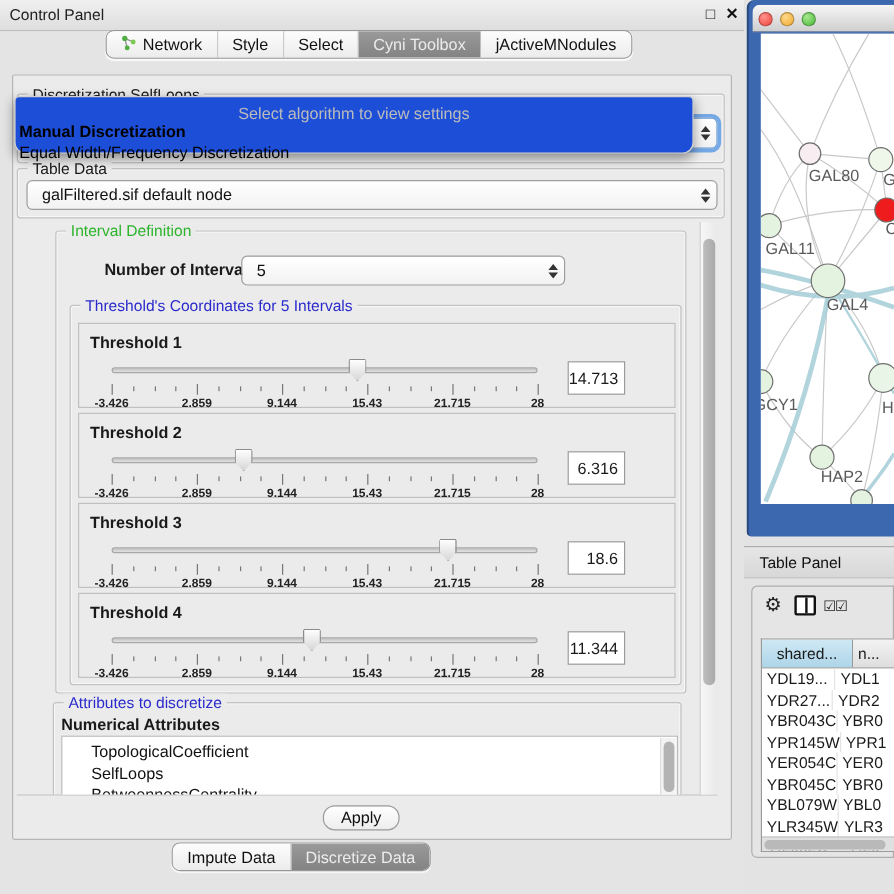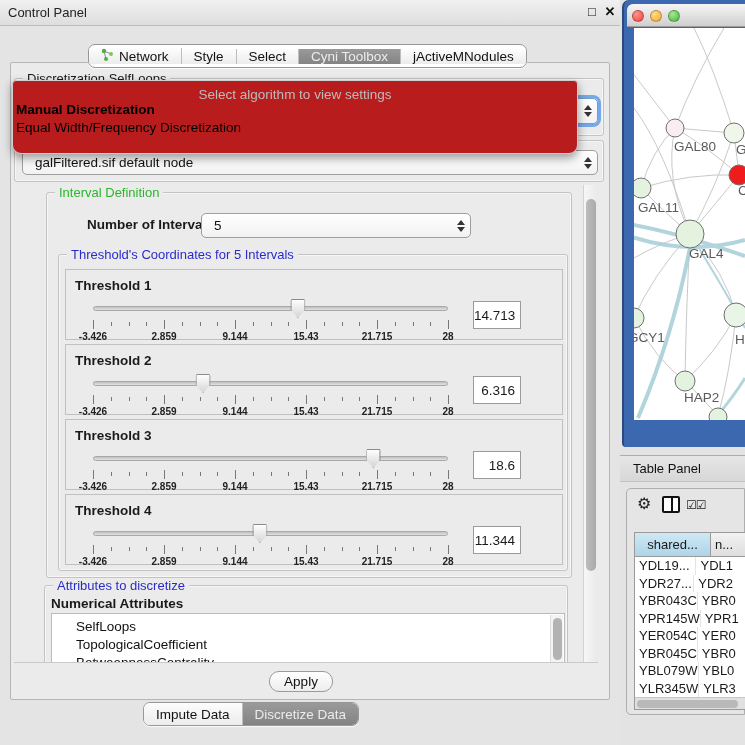--- a/index.html
+++ b/index.html
@@ -28,21 +28,21 @@
   .lbl-dark { color:#1a1a1a; }
 
   
   .combo { position:absolute; background:linear-gradient(#ffffff,#f2f2f2); border:1px solid #9f9f9f; border-radius:5px; display:flex; align-items:center; }
   .combo .val { flex:1; padding-left:12px; font-size:13.5px; color:#111; }
   .stepper { width:18px; height:100%; display:flex; flex-direction:column; align-items:center; justify-content:center; gap:2px; }
   .tri-up { width:0; height:0; border-left:4px solid transparent; border-right:4px solid transparent; border-bottom:5px solid #333; }
   .tri-dn { width:0; height:0; border-left:4px solid transparent; border-right:4px solid transparent; border-top:5px solid #333; }
 
   
-  .popup { left:12px; top:80px; width:566px; height:74px; background:#b91c1c; border:1px solid #cfcfcf; border-radius:4px 4px 9px 9px; box-shadow:0 4px 10px rgba(0,0,0,.4); z-index:60; }
+  .popup { left:12px; top:80px; width:566px; height:48px; background:#1d4ed8; border:1px solid #cfcfcf; border-radius:4px 4px 9px 9px; box-shadow:0 4px 10px rgba(0,0,0,.4); z-index:60; }
   .popup .hint { position:absolute; top:6px; left:0; width:100%; text-align:center; color:#bcbcbc; font-size:13.5px; }
   .popup .opt { position:absolute; left:3px; font-size:13.5px; color:#000; white-space:nowrap; }
   .popup .opt.b { font-weight:bold; }
   .focus-ring { box-shadow:0 0 0 3px rgba(96,156,230,.85); border:1px solid #6f9ed6 !important; }
 
   
   .viewport { left:14px; top:185px; width:584px; height:478px; background:#ebebeb; border-bottom:1px solid #c9c9c9; overflow:hidden; }
   .vscroll { position:absolute; right:0; top:0; width:15px; height:478px; background:linear-gradient(90deg,#f6f6f6,#e9e9e9); border-left:1px solid #d2d2d2; }
   .vthumb { position:absolute; left:2px; width:10px; border-radius:6px; background:linear-gradient(90deg,#bdbdbd,#a9a9a9); }
 
@@ -97,21 +97,21 @@
 <body>
 
 <div class="abs cp-titlebar"></div>
 <div class="abs cp-title">Control Panel</div>
 <div class="abs win-btn" style="left:584px;">□</div>
 <div class="abs win-btn" style="left:602px; font-weight:bold;">✕</div>
 
 <div class="abs cp-body-bg"></div>
 <div class="abs cp-panel"></div>
 
-<div class="abs seg" style="left:88px; top:44px; z-index:20;align-items:center;">
+<div class="abs seg" style="left:88px; top:25px; z-index:20;">
   <div class="item">
     <span>
       <svg width="13" height="13" viewBox="0 0 13 13">
           <line x1="3" y1="3" x2="10" y2="6" stroke="#8a8a8a"></line>
           <line x1="3" y1="3" x2="5" y2="11" stroke="#8a8a8a"></line>
           <circle cx="3" cy="3" r="2.2" fill="#4fae3f"></circle>
           <circle cx="10" cy="6" r="2" fill="#7cc94f"></circle>
           <circle cx="5" cy="11" r="2" fill="#4fae3f"></circle>
         </svg>
     </span>
@@ -336,22 +336,22 @@
         <div class="valbox">11.344</div>
       </div>
     </div>
   </div>
 
   <div class="abs group" style="left:30px; top:400px; width:524px; height:180px;">
     <span class="group-label lbl-blue">Attributes to discretize</span>
     <div class="abs" style="left:6px; top:10px; font-weight:bold; font-size:13.5px;">Numerical Attributes</div>
     <div class="attr-list">
       <div style="height:4px;"></div>
+      <div class="attr-item">TopologicalCoefficient</div>
       <div class="attr-item">SelfLoops</div>
-      <div class="attr-item">TopologicalCoefficient</div>
       <div class="attr-item">BetweennessCentrality</div>
       <div class="attr-scroll">
           <div class="attr-thumb"></div>
         </div>
     </div>
   </div>
 
   <div class="vscroll">
     <div class="vthumb" style="top:14px; height:372px;"></div>
   </div>

